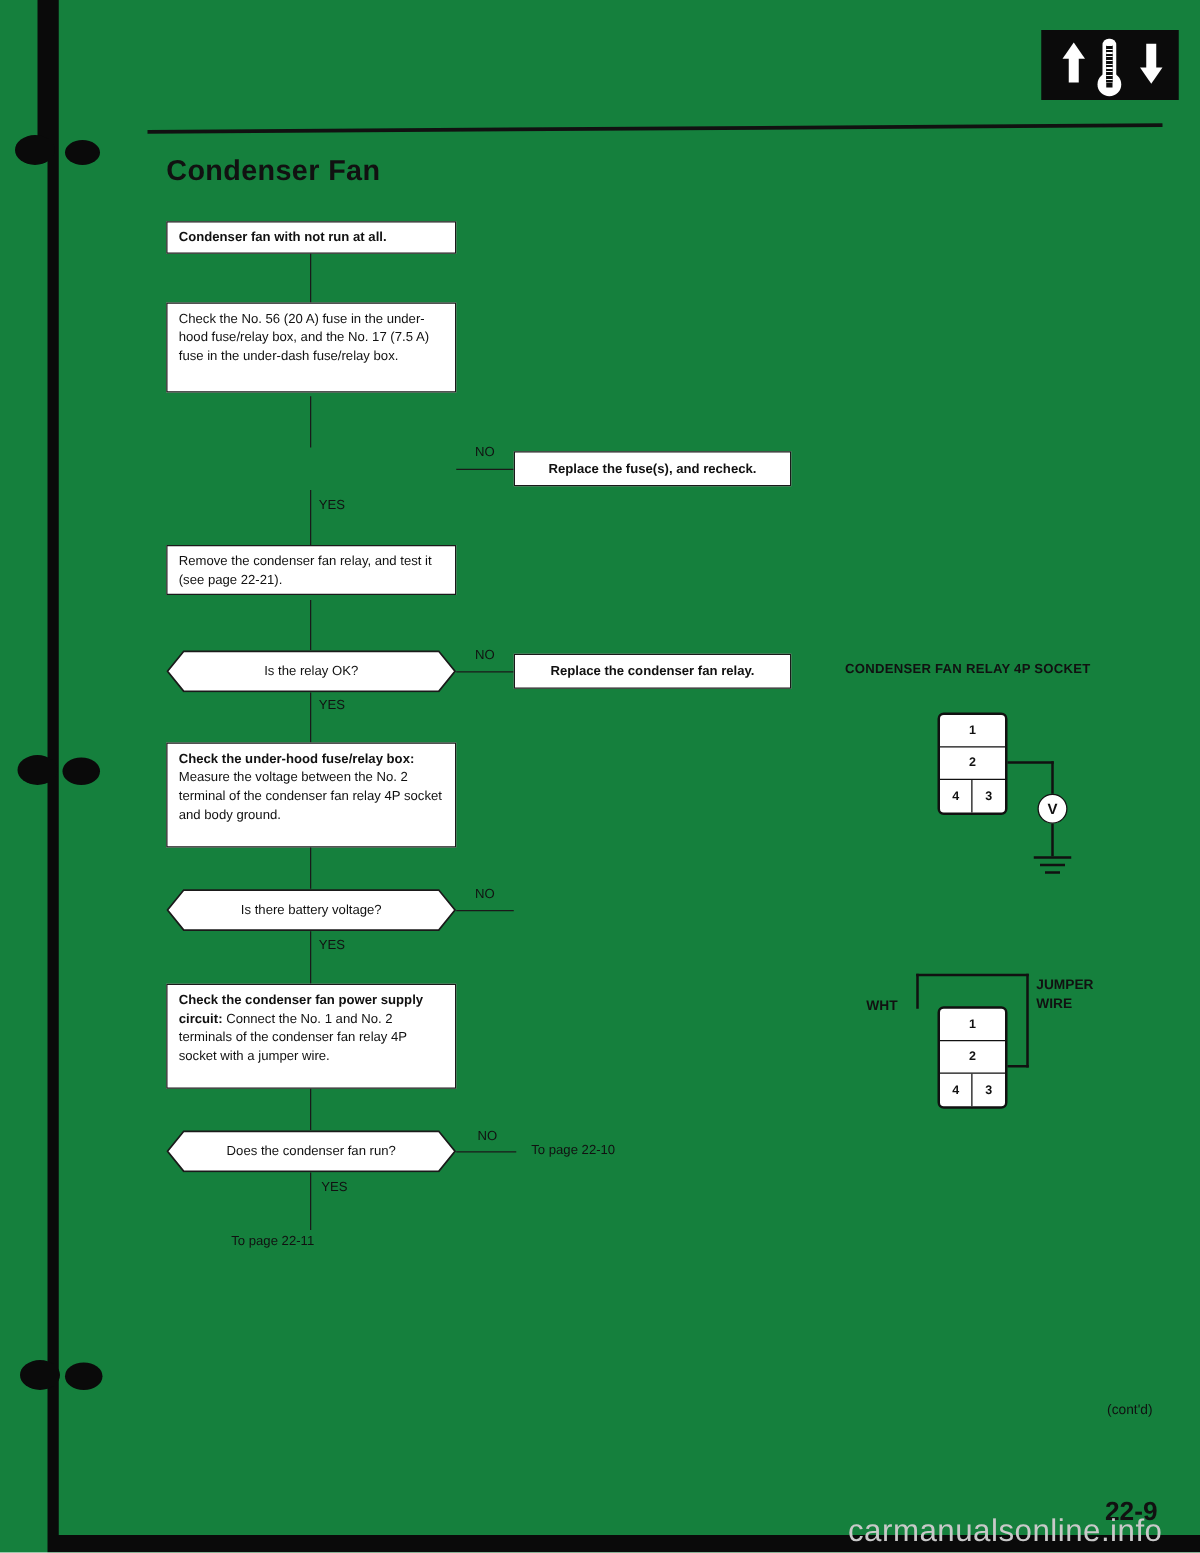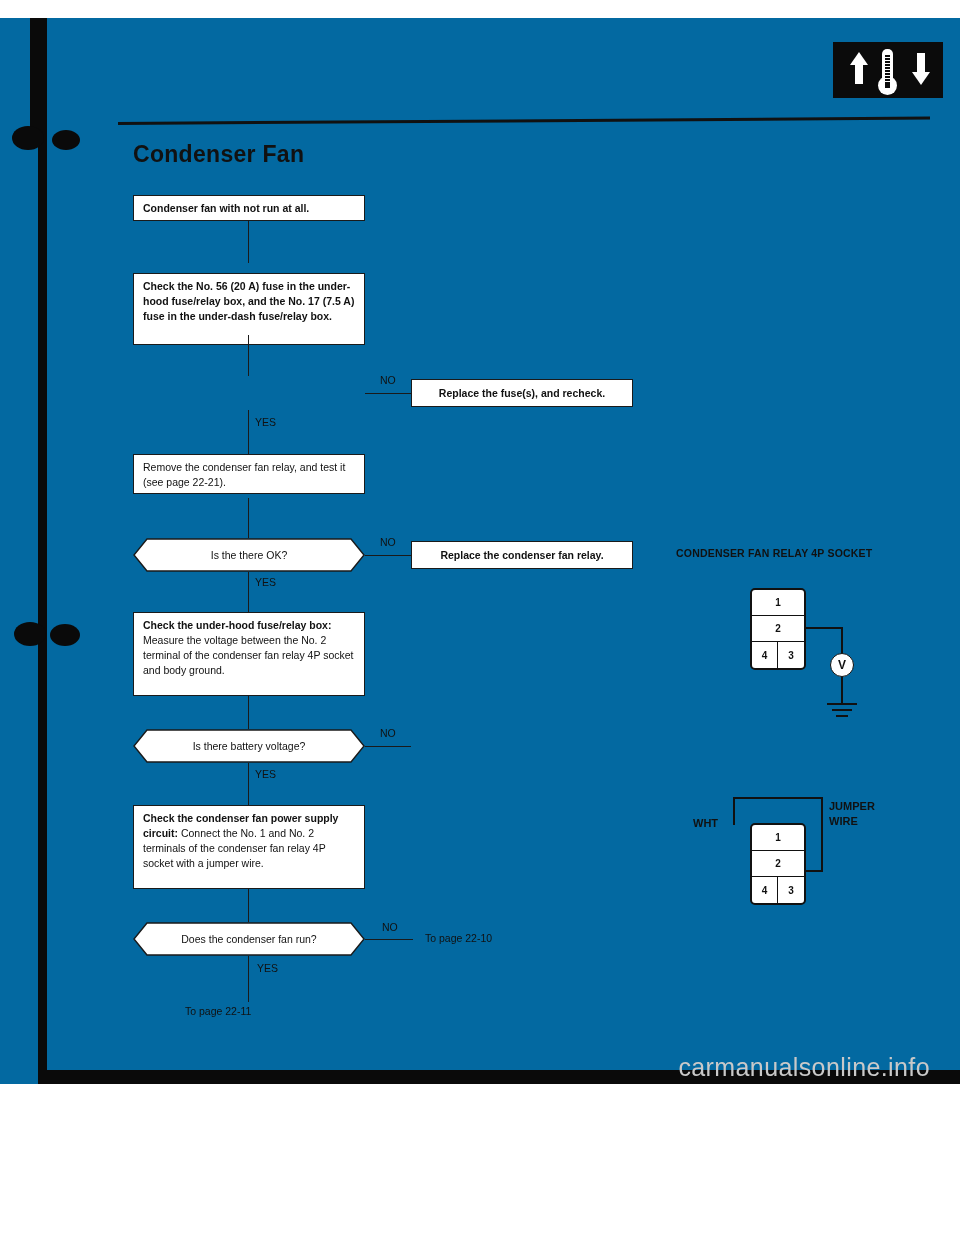--- a/index.html
+++ b/index.html
@@ -3,25 +3,24 @@
 <meta charset="utf-8">
 <style>
   html, body {
     margin: 0;
     padding: 0;
     background: #ffffff;
   }
   #page {
     position: relative;
     width: 960px;
-    height: 1066px;
-    background: #0369a1;
+    height: 1242px;
+    background: #15803d;
     font-family: "Liberation Sans", sans-serif;
     overflow: hidden;
-    margin-top: 18px;
   }
 
   
   .spine {
     position: absolute;
     left: 38px;
     top: 0;
     width: 9px;
     height: 1228px;
     background: #0a0a0a;
@@ -300,21 +299,21 @@
   </div>
 
   <div class="top-rule"></div>
   <div class="page-title">Condenser Fan</div>
 
   <div class="fbox center-v" style="left:133px; top:177px; width:232px; height:26px;">
     <span class="bold-lead">Condenser fan with not run at all.</span>
   </div>
   <div class="vline" style="left:248px; top:203px; height:42px;"></div>
 
-  <div class="fbox" style="left:133px; top:255px; width:232px; height:72px;font-weight:bold;">
+  <div class="fbox" style="left:133px; top:242px; width:232px; height:72px;">
     <span>Check the No. 56 (20 A) fuse in the under-hood fuse/relay box, and the No. 17 (7.5 A) fuse in the under-dash fuse/relay box.</span>
   </div>
   <div class="vline" style="left:248px; top:317px; height:41px;"></div>
 
   <div class="hline" style="left:365px; top:375px; width:46px;"></div>
   <div class="yn" style="left:380px; top:356px;">NO</div>
   <div class="fbox center-v" style="left:411px; top:361px; width:222px; height:28px;">
     <span class="bold-lead" style="margin:0 auto;">Replace the fuse(s), and recheck.</span>
   </div>
   <div class="vline" style="left:248px; top:392px; height:48px;"></div>
@@ -322,21 +321,21 @@
 
   <div class="fbox" style="left:133px; top:436px; width:232px; height:40px;">
     <span>Remove the condenser fan relay, and test it (see page 22-21).</span>
   </div>
   <div class="vline" style="left:248px; top:480px; height:40px;"></div>
 
   <div class="hexbox" style="left:133px; top:520px; width:232px; height:34px;">
     <svg viewBox="0 0 232 34" preserveAspectRatio="none">
       <polygon points="14,1 218,1 231,17 218,33 14,33 1,17" fill="#ffffff" stroke="#1a1a1a" stroke-width="1.4"></polygon>
     </svg>
-    <div class="hexlabel">Is the there OK?</div>
+    <div class="hexlabel">Is the relay OK?</div>
   </div>
   <div class="hline" style="left:365px; top:537px; width:46px;"></div>
   <div class="yn" style="left:380px; top:518px;">NO</div>
   <div class="fbox center-v" style="left:411px; top:523px; width:222px; height:28px;">
     <span class="bold-lead" style="margin:0 auto;">Replace the condenser fan relay.</span>
   </div>
   <div class="vline" style="left:248px; top:554px; height:40px;"></div>
   <div class="yn" style="left:255px; top:558px;">YES</div>
 
   <div class="fbox" style="left:133px; top:594px; width:232px; height:84px;">

